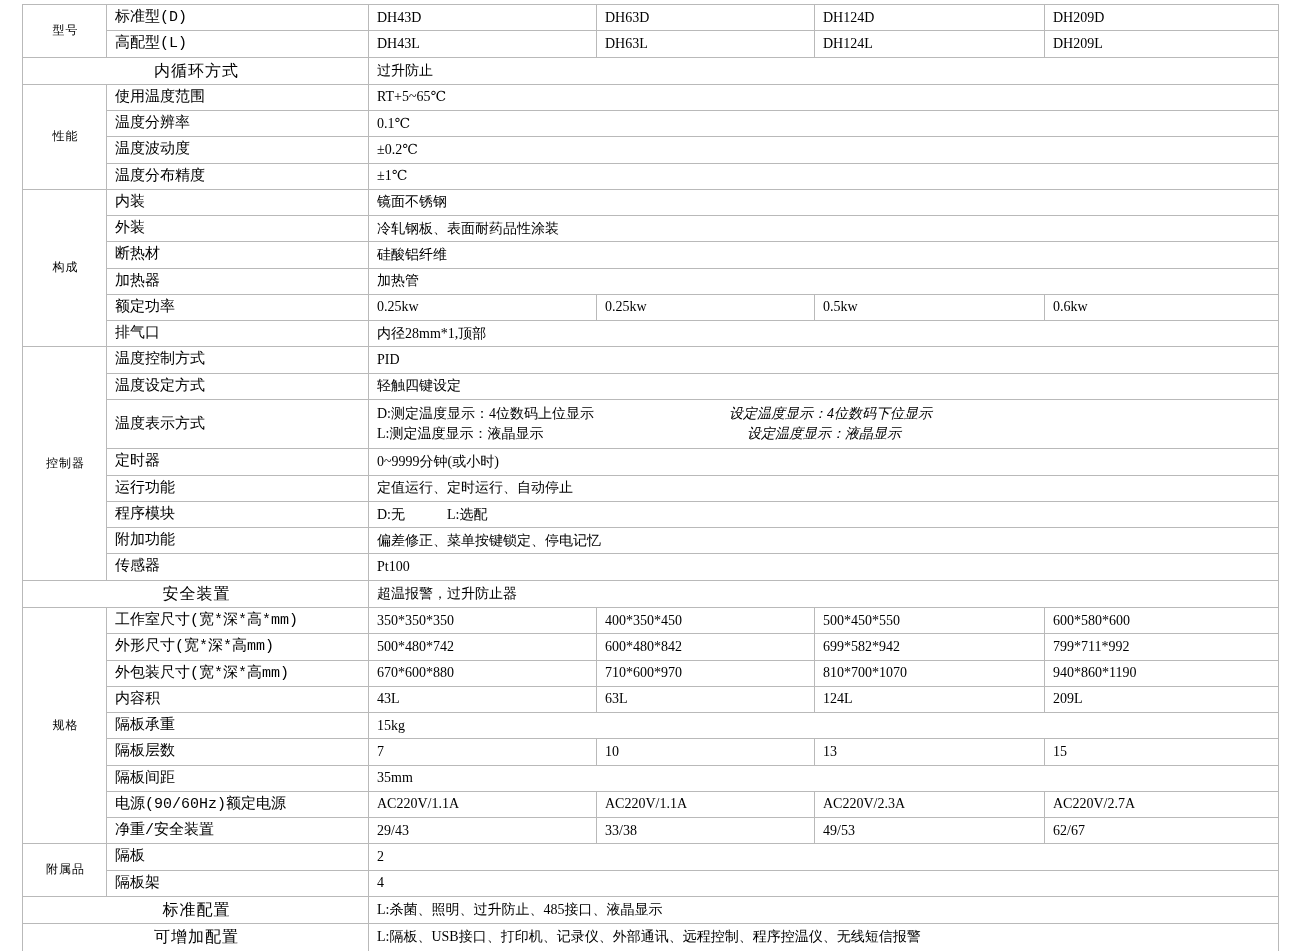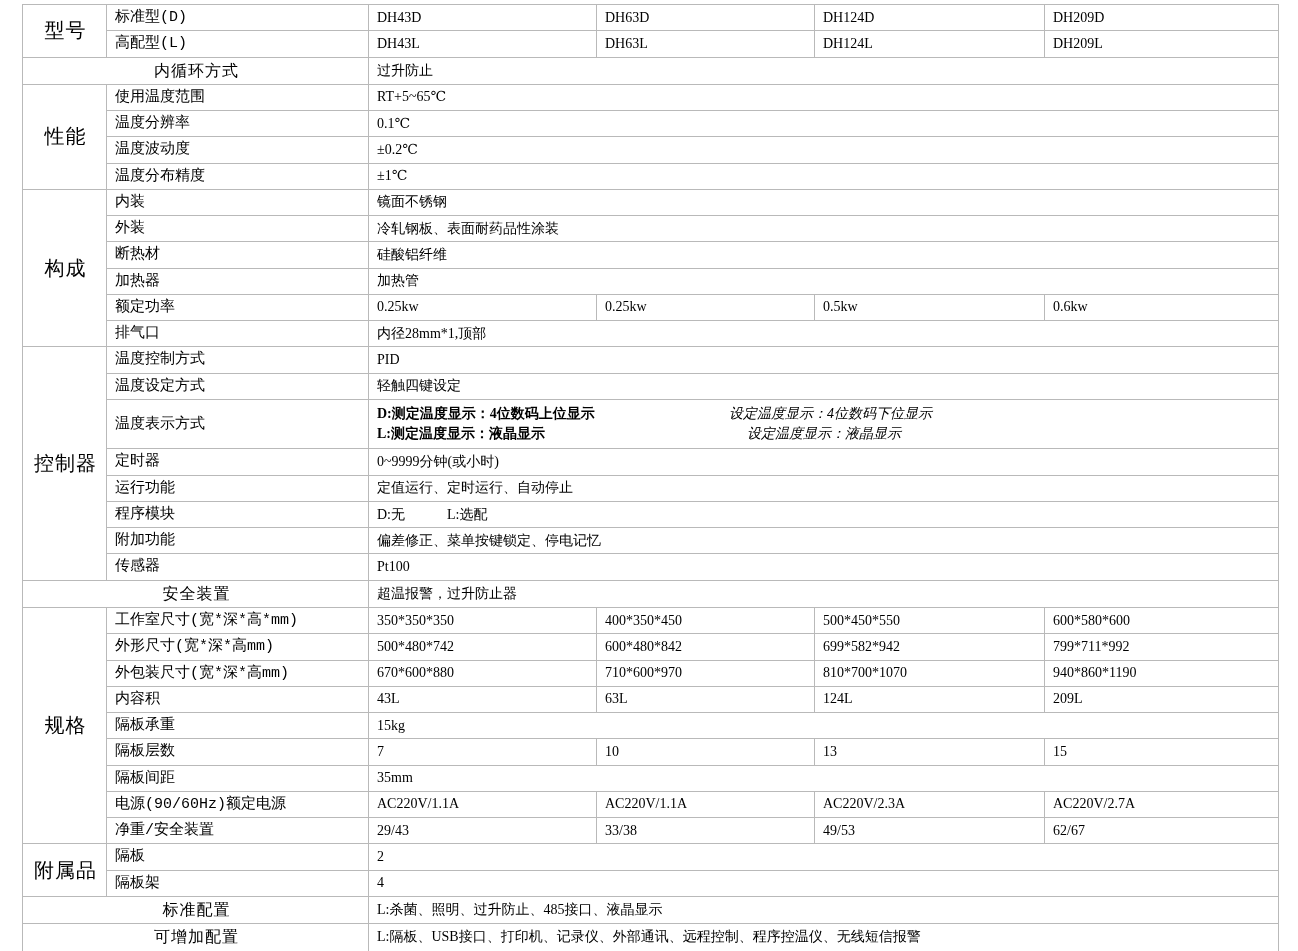--- a/index.html
+++ b/index.html
@@ -33,21 +33,21 @@
     vertical-align: middle;
     background: #ffffff;
     height: 22px;
     box-sizing: border-box;
     overflow: hidden;
     white-space: nowrap;
   }
   td.cat {
     background: #e9e9e9;
     text-align: center;
-    font-size: 20px;
+    font-size: 12px;
     letter-spacing: 1px;
     padding: 4px 2px;
     margin-top: 21px;
   }
   td.sub {
     width: 258px;
     padding-left: 14px;
     font-size: 15px;
     font-family: Liberation Mono, monospace;
   }
@@ -63,21 +63,21 @@
     font-family: Liberation Serif, serif;
   }
   .twoline {
     white-space: normal;
     line-height: 1.45;
   }
   .disprow {
     display: flex;
     width: 100%;
   }
-  .disprow .a { flex: 0 0 352px; font-weight: bold; }
+  .disprow .a { flex: 0 0 352px; }
   .disprow .b { flex: 1 1 auto; font-style: italic; }
   .indent2 { padding-left: 18px; }
   col.c0 { width: 84px; }
   col.c1 { width: 262px; }
   col.c2 { width: 228px; }
   col.c3 { width: 218px; }
   col.c4 { width: 230px; }
   col.c5 { width: 234px; }
 </style>
 </head>

